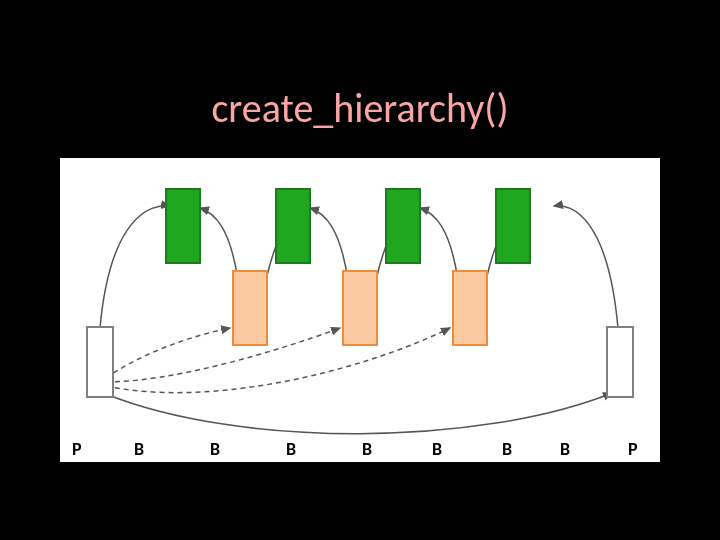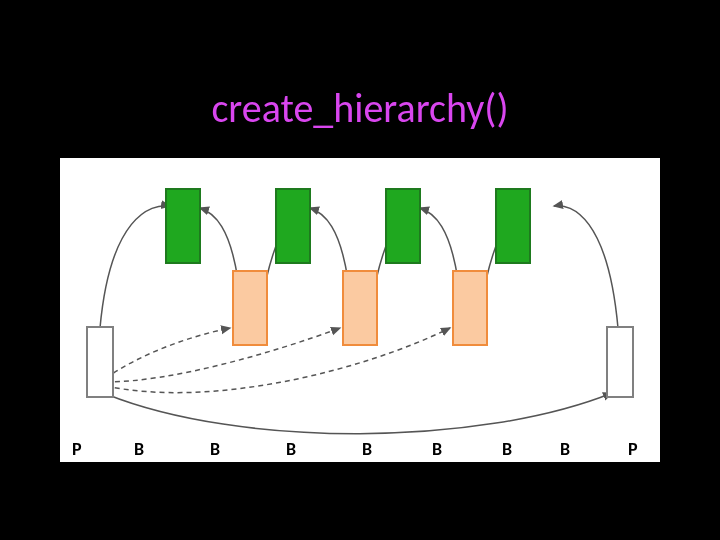--- a/index.html
+++ b/index.html
@@ -1,17 +1,17 @@
 <!DOCTYPE html>
 <html><head>
 <meta charset="utf-8">
 <style>
   html,body{margin:0;padding:0;width:720px;height:540px;background:#000;font-family:Calibri,Arial,sans-serif;overflow:hidden}
   .slide{width:720px;height:540px;position:relative}
-  .title{position:absolute;top:84px;left:0;width:720px;text-align:center;font-size:40px;color:#d946ef}
+  .title{position:absolute;top:84px;left:0;width:720px;text-align:center;font-size:40px;color:#fca5a5}
   .diagram{position:absolute;top:158px;left:60px;width:600px;height:304px;background:#fff}
   .box{position:absolute;border:2px solid;box-sizing:border-box}
   .g{background:#1fa81f;border-color:#1e7a1e}
   .o{background:#fbcaa1;border-color:#f08c3c}
   .p{background:#fff;border-color:#808080}
   .lbl{position:absolute;font-weight:bold;color:#000;font-size:18px}
   svg.arrows{position:absolute;top:0;left:0;width:600px;height:304px}
 </style>
 </head>
 <body>

